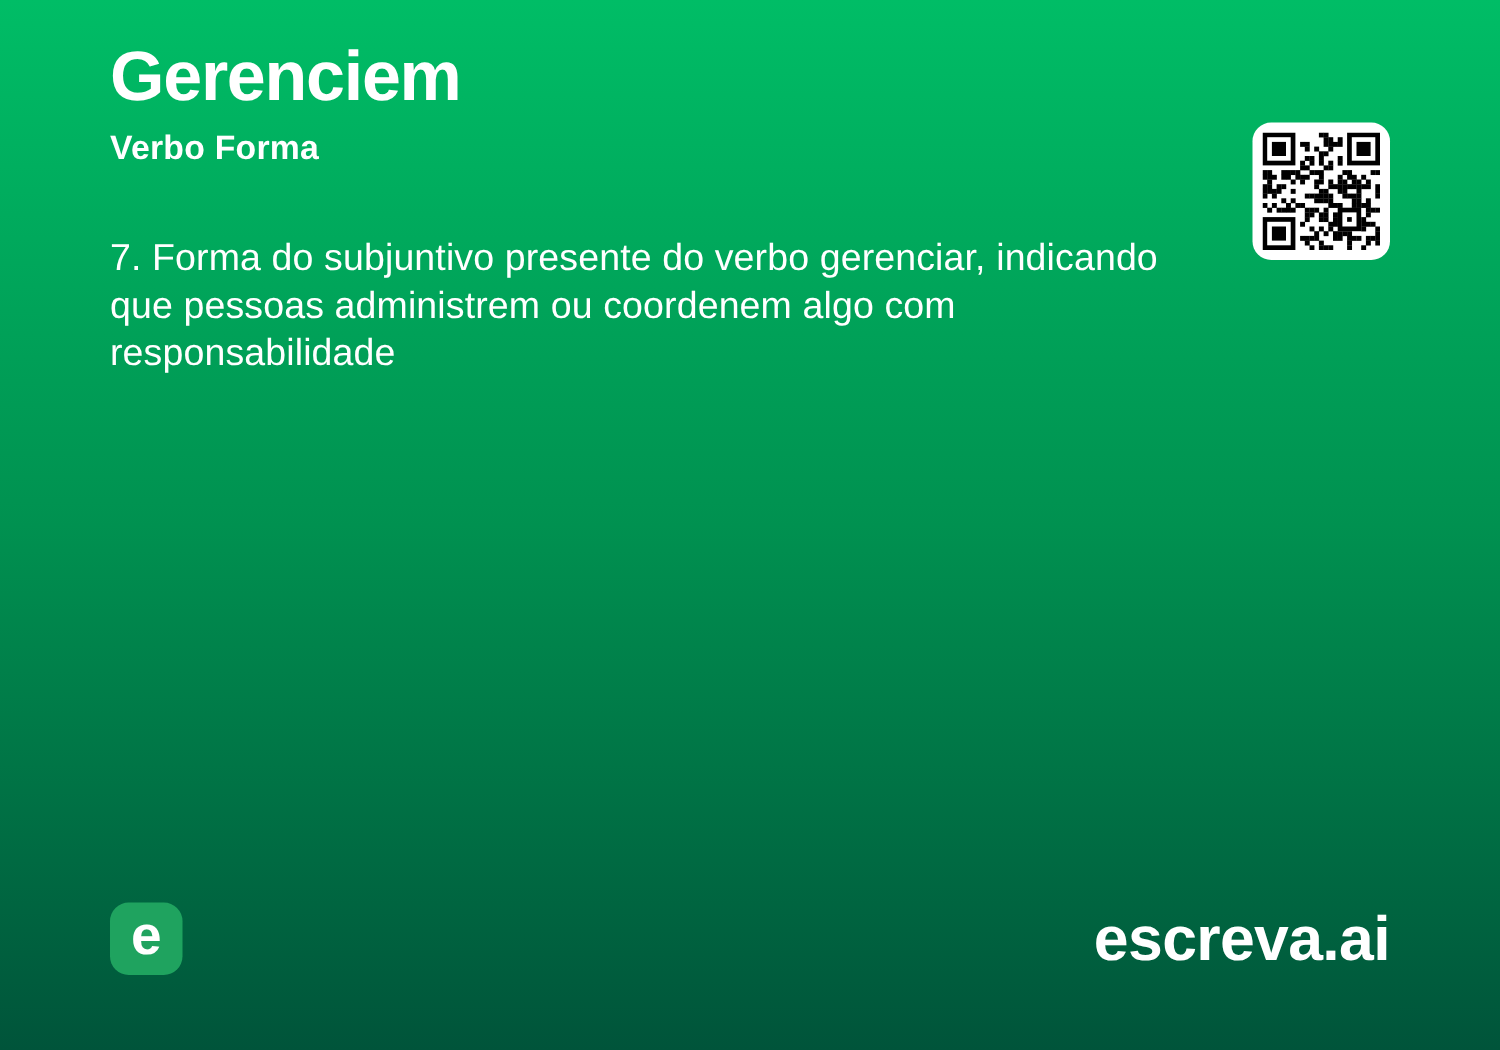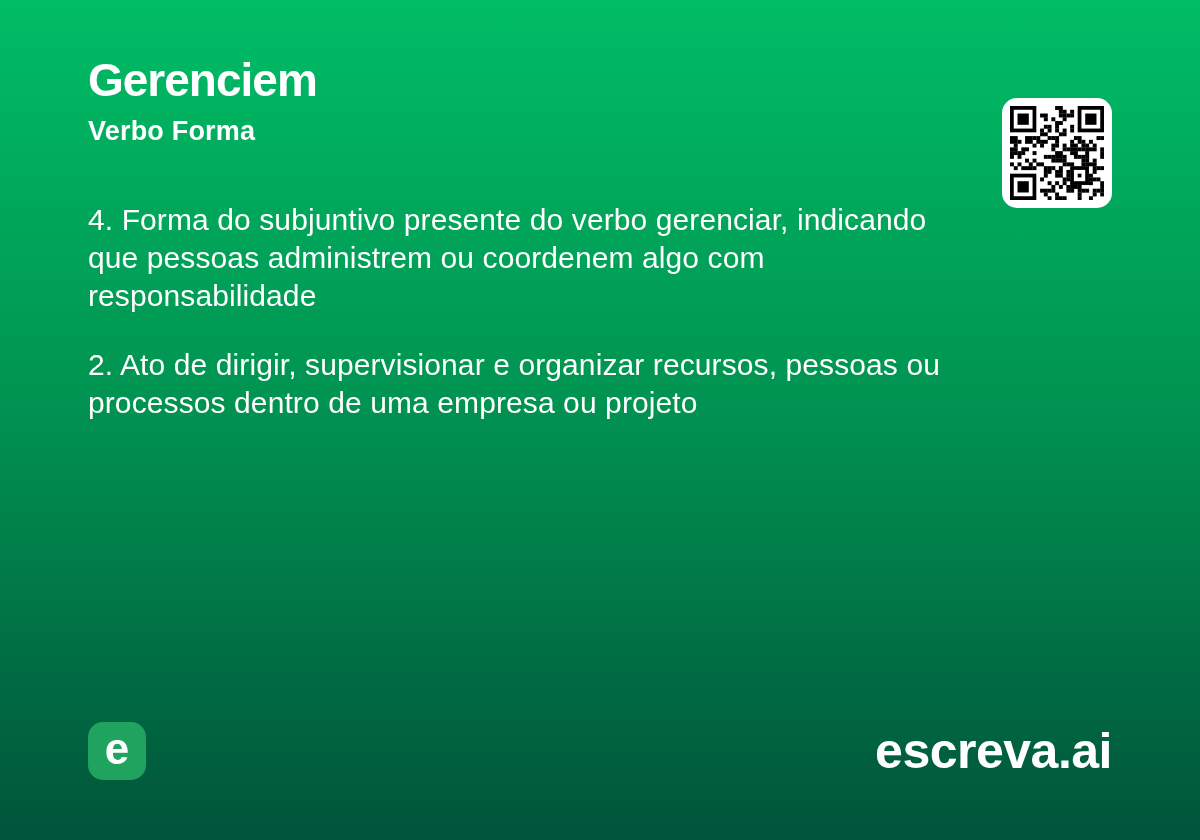--- a/index.html
+++ b/index.html
@@ -18,22 +18,22 @@
   }
   .card{
     position:relative;
     width:1200px;height:840px;
     background:linear-gradient(180deg,var(--gradient-top) 0%,var(--gradient-mid) 50%,var(--gradient-bottom) 100%);
     color:var(--text);
     padding:0 88px;
   }
   .word-title{
     margin:0;
-    padding-top:56px;
-    font-size:46px;
+    padding-top:32px;
+    font-size:56px;
     font-weight:800;
     letter-spacing:-1px;
     line-height:1.05;
   }
   .word-type{
     margin-top:12px;
     font-size:27px;
     font-weight:700;
     letter-spacing:0.2px;
   }
@@ -298,25 +298,23 @@
         <rect x="14" y="24" width="1.05" height="1.05" fill="#000"></rect>
         <rect x="18" y="24" width="1.05" height="1.05" fill="#000"></rect>
         <rect x="21" y="24" width="1.05" height="1.05" fill="#000"></rect>
       </svg>
   </div>
 
   <h1 class="word-title">Gerenciem</h1>
   <div class="word-type">Verbo Forma</div>
 
   <div class="definitions">
-    <p class="definition">4. Forma do subjuntivo presente do verbo gerenciar, indicando
+    <p class="definition">7. Forma do subjuntivo presente do verbo gerenciar, indicando
 que pessoas administrem ou coordenem algo com
 responsabilidade</p>
-    <p class="definition">2. Ato de dirigir, supervisionar e organizar recursos, pessoas ou
-processos dentro de uma empresa ou projeto</p>
   </div>
 
   <div class="footer">
     <div class="logo-square">
       <span class="logo-letter">e</span>
     </div>
     <div class="site-name">escreva.ai</div>
   </div>
 
 </div>

